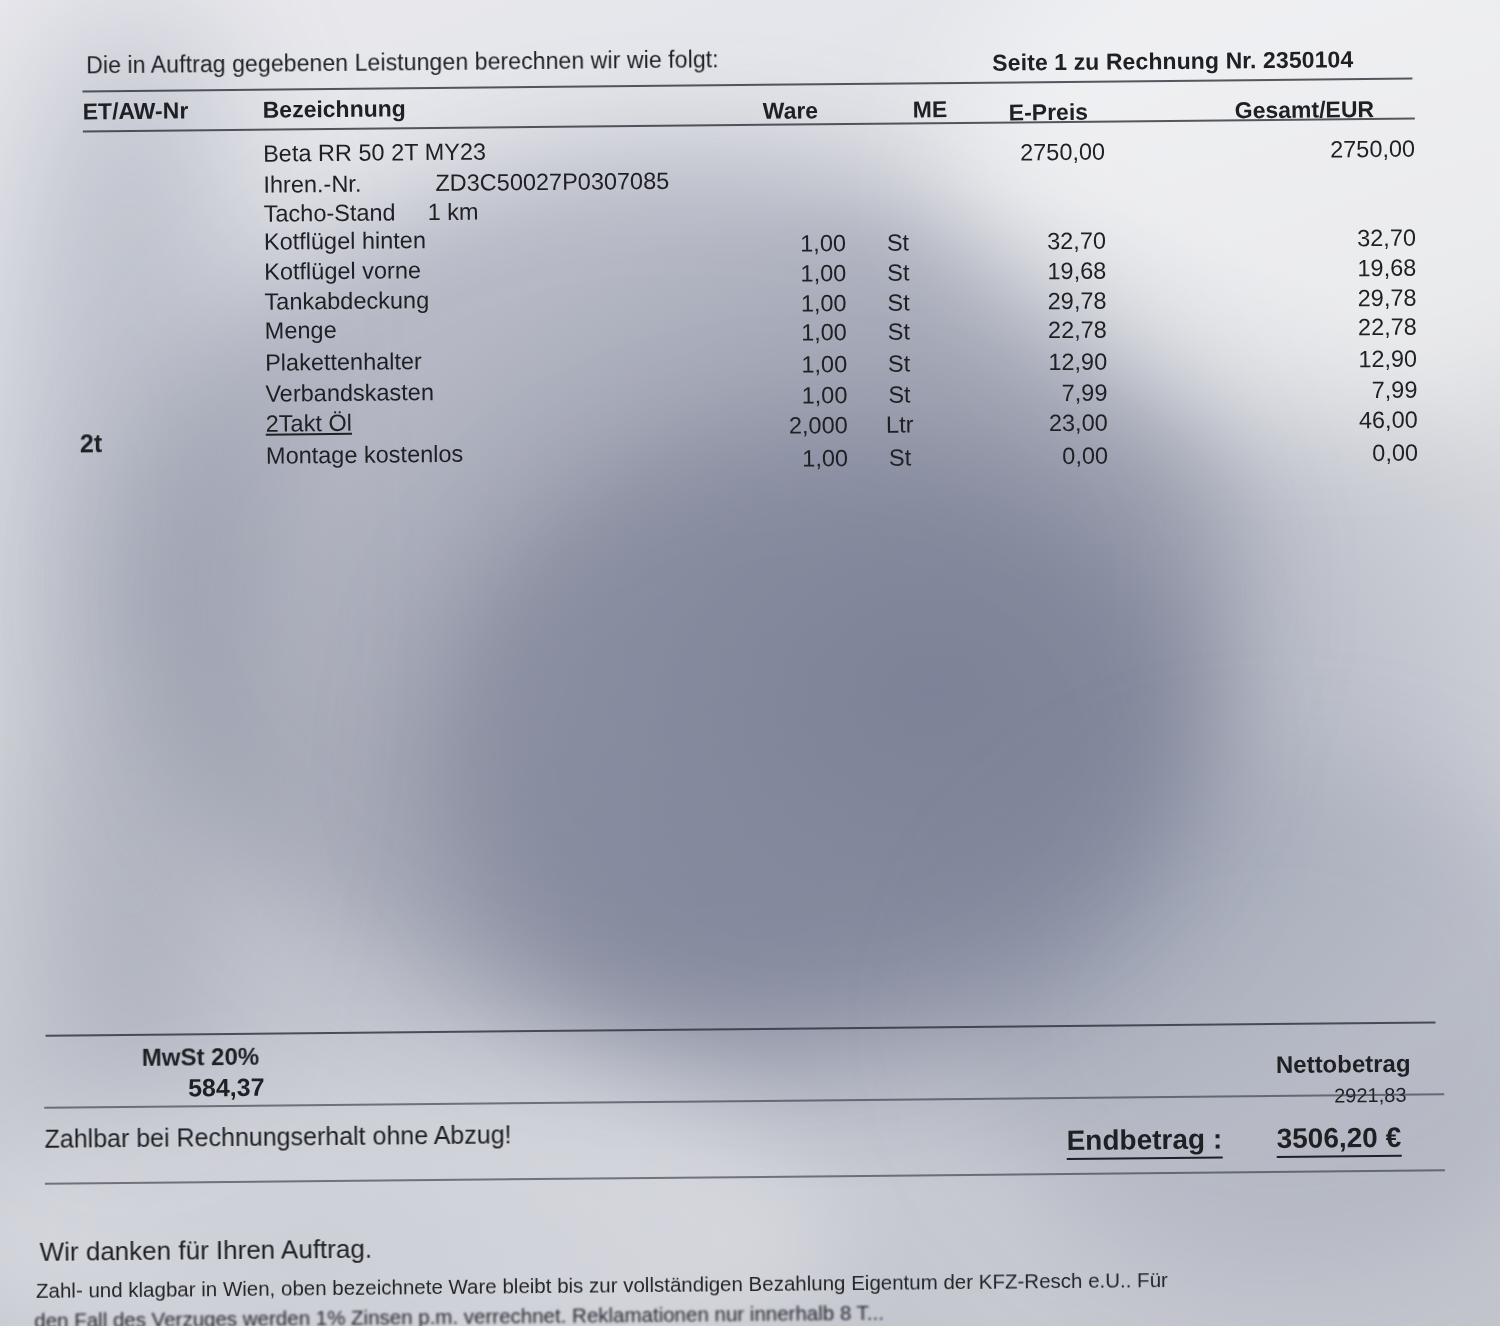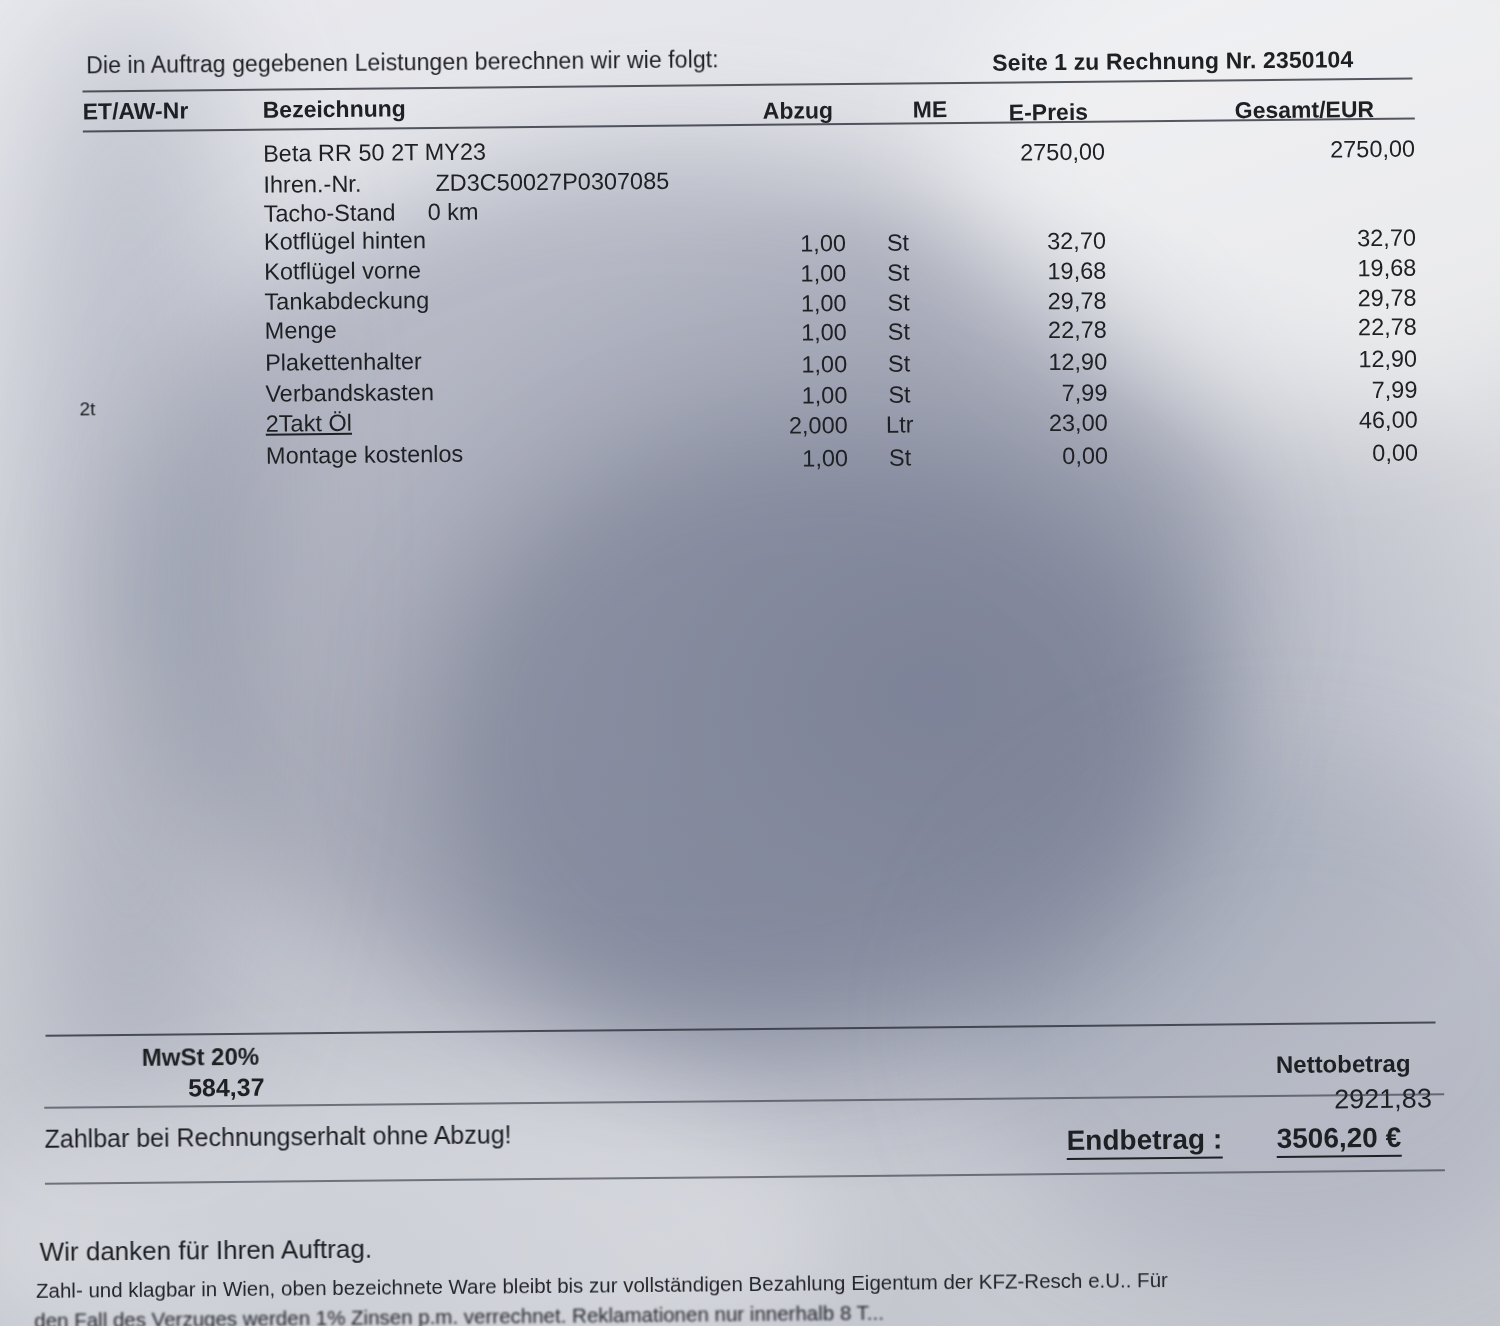--- a/index.html
+++ b/index.html
@@ -135,36 +135,36 @@
   <div id="content">
    <div id="page-rot">
 
     <div class="txt head-line blur-soft" style="left:92px; top:46px;">Die in Auftrag gegebenen Leistungen berechnen wir wie folgt:</div>
     <div class="txt head-line b" style="left:998px; top:52px;">Seite 1 zu Rechnung Nr. 2350104</div>
 
     <div class="rule" style="left:88px; top:84px; width:1330px;"></div>
 
     <div class="txt col-head c-et" style="top:92px;">ET/AW-Nr</div>
     <div class="txt col-head c-desc" style="top:92px;">Bezeichnung</div>
-    <div class="txt col-head" style="left:768px; top:98px;">Abzug</div>
+    <div class="txt col-head" style="left:768px; top:98px;">Ware</div>
     <div class="txt col-head" style="left:918px; top:98px;">ME</div>
     <div class="txt col-head" style="left:1014px; top:102px;">E-Preis</div>
     <div class="txt col-head" style="left:1240px; top:102px;">Gesamt/EUR</div>
 
     <div class="rule" style="left:88px; top:124px; width:1332px;"></div>
 
     <div class="txt cell c-desc" style="top:136px;">Beta RR 50 2T MY23</div>
     <div class="txt cell right c-epr" style="top:142px;">2750,00</div>
     <div class="txt cell right c-ges" style="top:142px;">2750,00</div>
 
     <div class="txt cell c-desc" style="top:167px;">Ihren.-Nr.</div>
     <div class="txt cell" style="left:440px; top:167px;">ZD3C50027P0307085</div>
 
     <div class="txt cell c-desc" style="top:196px;">Tacho-Stand</div>
-    <div class="txt cell" style="left:432px; top:196px;">0 km</div>
+    <div class="txt cell" style="left:432px; top:196px;">1 km</div>
 
     <div class="txt cell c-desc" style="top:224px;">Kotflügel hinten</div>
     <div class="txt cell right c-menge" style="top:231px;">1,00</div>
     <div class="txt cell c-me" style="top:231px;">St</div>
     <div class="txt cell right c-epr" style="top:231px;">32,70</div>
     <div class="txt cell right c-ges" style="top:231px;">32,70</div>
 
     <div class="txt cell c-desc" style="top:254px;">Kotflügel vorne</div>
     <div class="txt cell right c-menge" style="top:261px;">1,00</div>
     <div class="txt cell c-me" style="top:261px;">St</div>
@@ -188,40 +188,40 @@
     <div class="txt cell c-me" style="top:352px;">St</div>
     <div class="txt cell right c-epr" style="top:352px;">12,90</div>
     <div class="txt cell right c-ges" style="top:352px;">12,90</div>
 
     <div class="txt cell c-desc" style="top:376px;">Verbandskasten</div>
     <div class="txt cell right c-menge" style="top:383px;">1,00</div>
     <div class="txt cell c-me" style="top:383px;">St</div>
     <div class="txt cell right c-epr" style="top:383px;">7,99</div>
     <div class="txt cell right c-ges" style="top:383px;">7,99</div>
 
-    <div class="txt row-label blur-mid" style="left:82px; top:392px; font-size:19px;">2t</div>
+    <div class="txt row-label blur-mid" style="left:82px; top:423px; font-size:25px;font-weight:bold;">2t</div>
     <div class="txt cell c-desc" style="top:406px;text-decoration:underline;">2Takt Öl</div>
     <div class="txt cell right c-menge" style="top:413px;">2,000</div>
     <div class="txt cell c-me" style="top:413px;">Ltr</div>
     <div class="txt cell right c-epr" style="top:413px;">23,00</div>
     <div class="txt cell right c-ges" style="top:413px;">46,00</div>
 
     <div class="txt cell c-desc" style="top:438px;">Montage kostenlos</div>
     <div class="txt cell right c-menge" style="top:446px;">1,00</div>
     <div class="txt cell c-me" style="top:446px;">St</div>
     <div class="txt cell right c-epr" style="top:446px;">0,00</div>
     <div class="txt cell right c-ges" style="top:446px;">0,00</div>
 
     <div class="rule" style="left:42px; top:1028px; width:1390px;"></div>
 
     <div class="txt mwst blur-soft" style="left:138px; top:1038px;">MwSt 20%</div>
     <div class="txt cell" style="left:184px; top:1068px; font-size:25px;font-weight:bold;">584,37</div>
 
     <div class="txt nettolabel" style="left:1272px; top:1056px;">Nettobetrag</div>
-    <div class="txt cell" style="left:1330px; top:1090px; font-size:27px;">2921,83</div>
+    <div class="txt cell" style="left:1330px; top:1090px; font-size:20px;">2921,83</div>
 
     <div class="rule thin" style="left:40px; top:1100px; width:1400px;"></div>
 
     <div class="txt blur-soft" style="left:40px; top:1118px; font-size:25px;">Zahlbar bei Rechnungserhalt ohne Abzug!</div>
 
     <div class="txt endbetrag" style="left:1062px; top:1128px;">Endbetrag :</div>
     <div class="txt endbetrag" style="left:1272px; top:1128px;">3506,20 €</div>
 
     <div class="rule thin" style="left:40px; top:1176px; width:1400px;"></div>
 

